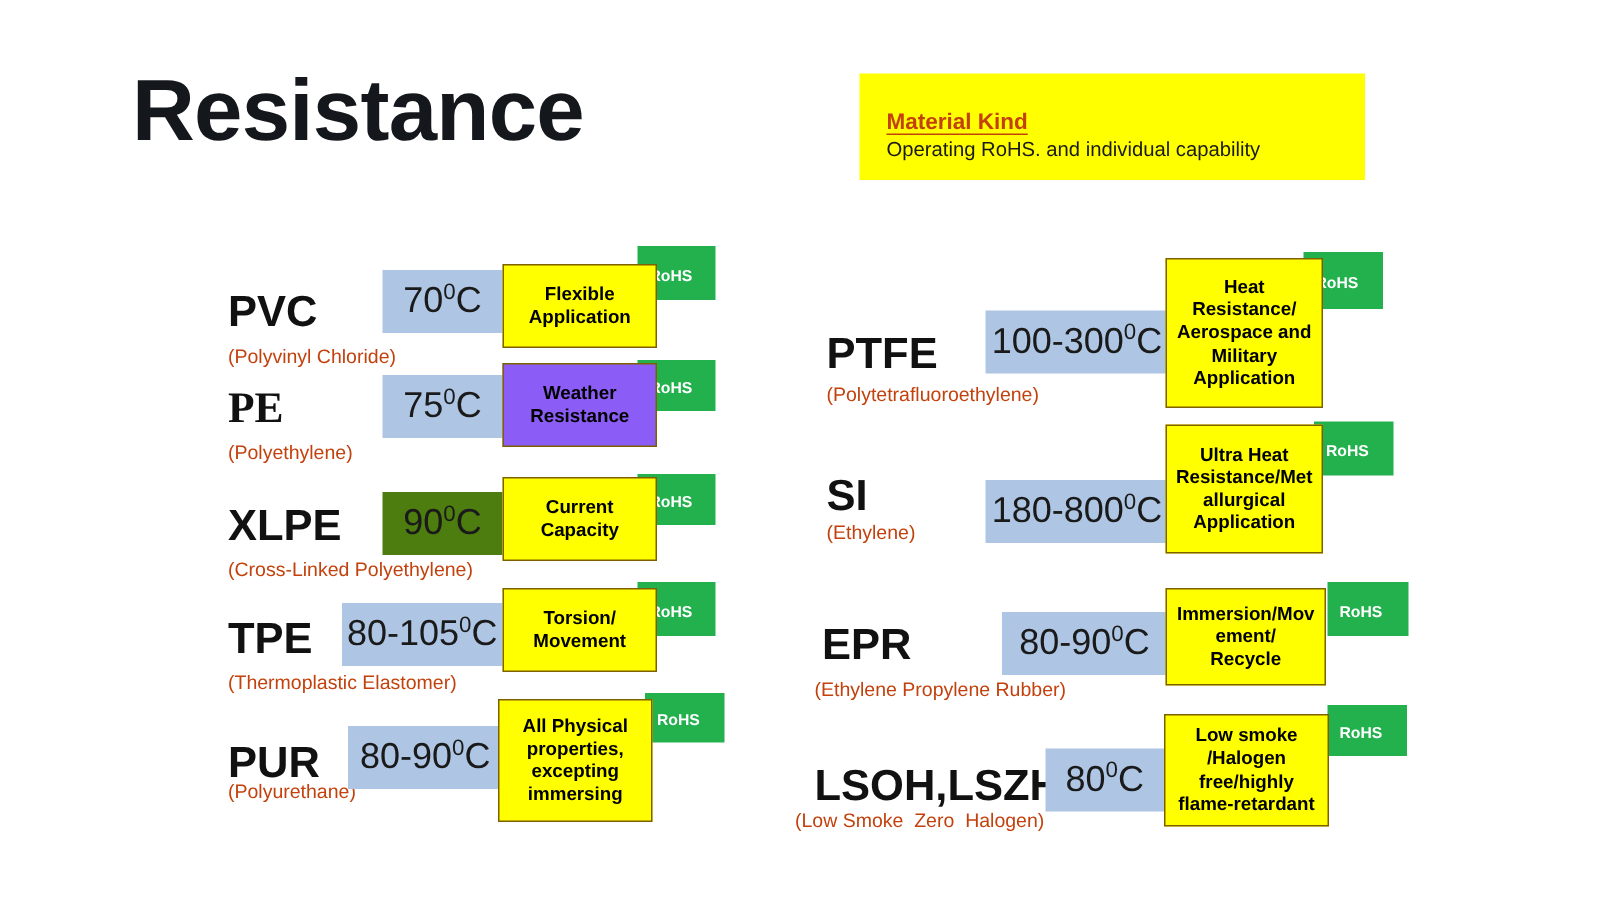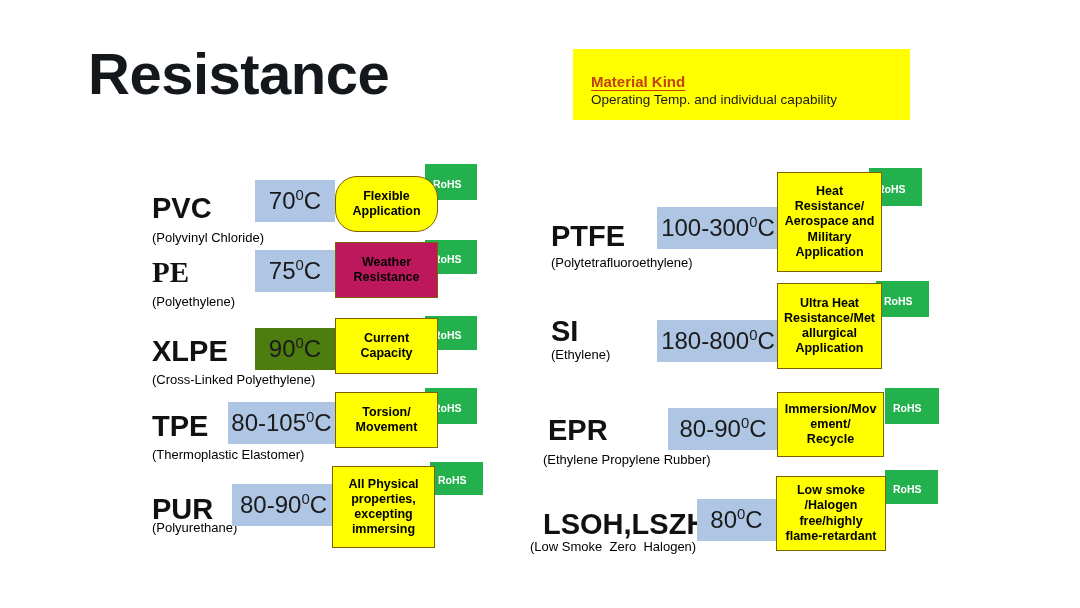--- a/index.html
+++ b/index.html
@@ -67,21 +67,21 @@
     font-weight: bold;
     font-size: 29px;
     color: #111;
     white-space: nowrap;
     line-height: 1;
   }
   .mat-full {
     position: absolute;
     font-size: 13px;
     font-weight: normal;
-    color: #000000;
+    color: #c2410c;
     white-space: pre;
     line-height: 1;
   }
 
   .temp-box {
     position: absolute;
     background: #aec6e4;
     display: flex;
     align-items: center;
     justify-content: center;
@@ -137,41 +137,41 @@
 </style>
 </head>
 <body>
 
 <div id="slide">
 
   <div id="page-title">Resistance</div>
 
   <div id="legend">
     <div class="legend-title">Material Kind</div>
-    <div class="legend-sub">Operating Temp. and individual capability</div>
+    <div class="legend-sub">Operating RoHS. and individual capability</div>
   </div>
 
   <div id="rows-layer">
       <div class="mat-name" style="left: 152px; top: 194px;">PVC</div>
       <div class="mat-full" style="left: 152px; top: 231px;">(Polyvinyl Chloride)</div>
       <div class="temp-box" style="left: 255px; top: 180px; width: 80px; height: 42px; background: rgb(174, 198, 228);">
         <span>70<sup>0</sup>C</span>
       </div>
-      <div class="app-box" style="left: 335px; top: 176px; width: 103px; height: 56px; background: rgb(255, 255, 0); border-color: rgb(127, 96, 0); border-radius: 22px;">
+      <div class="app-box" style="left: 335px; top: 176px; width: 103px; height: 56px; background: rgb(255, 255, 0); border-color: rgb(127, 96, 0);">
         <span>Flexible<br>Application</span>
       </div>
       <div class="rohs-badge" style="left: 425px; top: 164px; width: 52px; height: 36px; background: rgb(34, 177, 76);">
         <span>RoHS</span>
       </div>
       <div class="mat-name" style="left: 152px; top: 258px; font-family: Liberation Serif, serif;">PE</div>
       <div class="mat-full" style="left: 152px; top: 295px;">(Polyethylene)</div>
       <div class="temp-box" style="left: 255px; top: 250px; width: 80px; height: 42px; background: rgb(174, 198, 228);">
         <span>75<sup>0</sup>C</span>
       </div>
-      <div class="app-box" style="left: 335px; top: 242px; width: 103px; height: 56px; background: #be185d; border-color: rgb(127, 96, 0);">
+      <div class="app-box" style="left: 335px; top: 242px; width: 103px; height: 56px; background: #8b5cf6; border-color: rgb(127, 96, 0);">
         <span>Weather<br>Resistance</span>
       </div>
       <div class="rohs-badge" style="left: 425px; top: 240px; width: 52px; height: 34px; background: rgb(34, 177, 76);">
         <span>RoHS</span>
       </div>
       <div class="mat-name" style="left: 152px; top: 337px;">XLPE</div>
       <div class="mat-full" style="left: 152px; top: 373px;">(Cross-Linked Polyethylene)</div>
       <div class="temp-box" style="left: 255px; top: 328px; width: 80px; height: 42px; background: #4d7c0f;">
         <span>90<sup>0</sup>C</span>
       </div>

